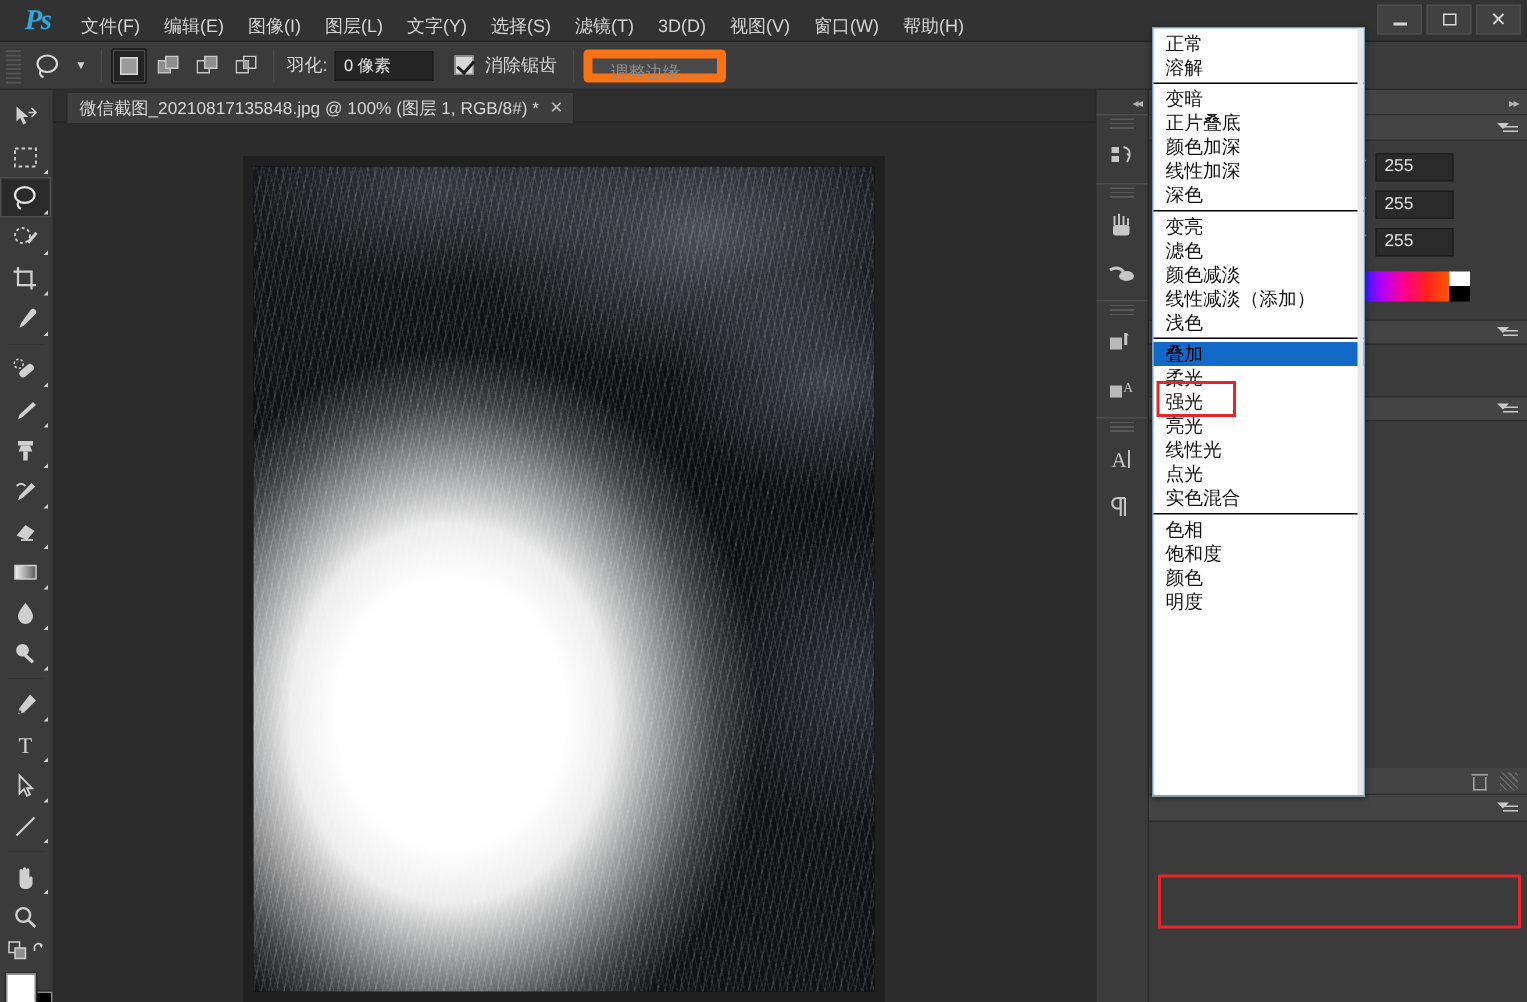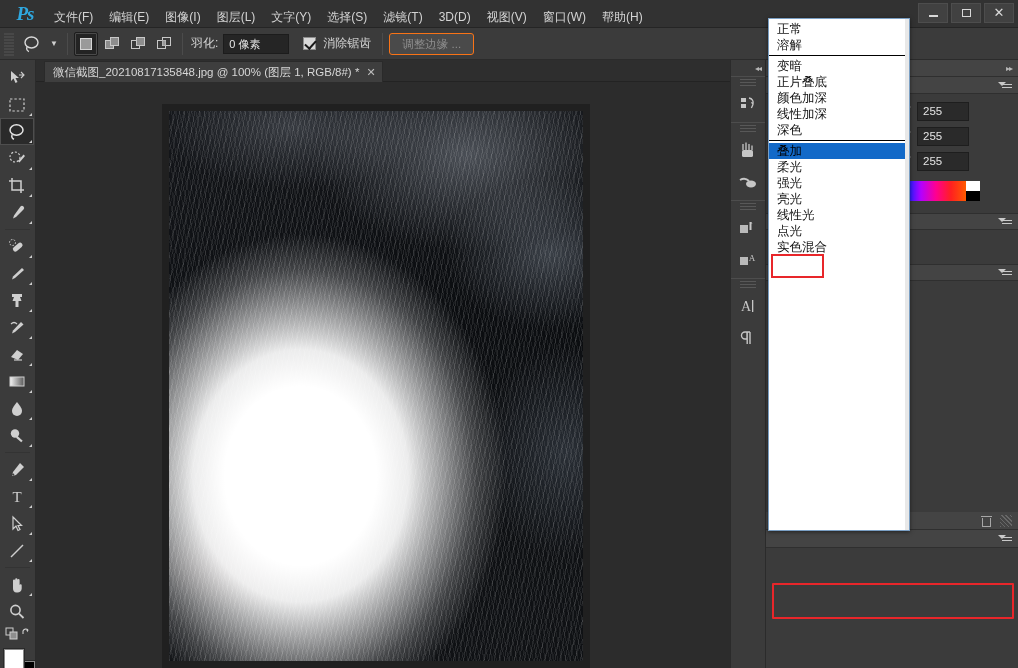--- a/index.html
+++ b/index.html
@@ -69,21 +69,21 @@
   .checkbox {
     width:13px; height:13px; background:#d9d9d9; border:1px solid #8d8d8d;
     position:relative;
   }
   .checkbox::after {
     content:""; position:absolute; left:3px; top:0px; width:5px; height:9px;
     border:solid #1a1a1a; border-width:0 2px 2px 0; transform:rotate(42deg);
   }
   .btn-refine {
     height:22px; padding:0 12px; background:#4a4a4a;
-    border:1px solid #f97316; border-radius:3px;
+    border:6px solid #f97316; border-radius:3px;
     color:#8e8e8e; font-size:11.5px; line-height:20px; white-space:nowrap;
   }
 
   
   .toolbar {
     position:absolute; left:0; top:60px; width:36px; height:608px;
     background:#3b3b3b; border-right:1px solid #2b2b2b;
     padding-top:4px;
   }
   .tool {
@@ -607,25 +607,38 @@
         <div class="bm-item">溶解</div>
       </div>
       <div class="bm-group">
         <div class="bm-item">变暗</div>
         <div class="bm-item">正片叠底</div>
         <div class="bm-item">颜色加深</div>
         <div class="bm-item">线性加深</div>
         <div class="bm-item">深色</div>
       </div>
       <div class="bm-group">
+        <div class="bm-item">变亮</div>
+        <div class="bm-item">滤色</div>
+        <div class="bm-item">颜色减淡</div>
+        <div class="bm-item">线性减淡（添加）</div>
+        <div class="bm-item">浅色</div>
+      </div>
+      <div class="bm-group">
         <div class="bm-item hl">叠加</div>
         <div class="bm-item">柔光</div>
         <div class="bm-item">强光</div>
         <div class="bm-item">亮光</div>
         <div class="bm-item">线性光</div>
         <div class="bm-item">点光</div>
         <div class="bm-item">实色混合</div>
       </div>
+      <div class="bm-group">
+        <div class="bm-item">色相</div>
+        <div class="bm-item">饱和度</div>
+        <div class="bm-item">颜色</div>
+        <div class="bm-item">明度</div>
+      </div>
     </div>
   <div class="redbox"></div>
   <div class="redbox2"></div>
 
 </div>
 
 </body></html>

